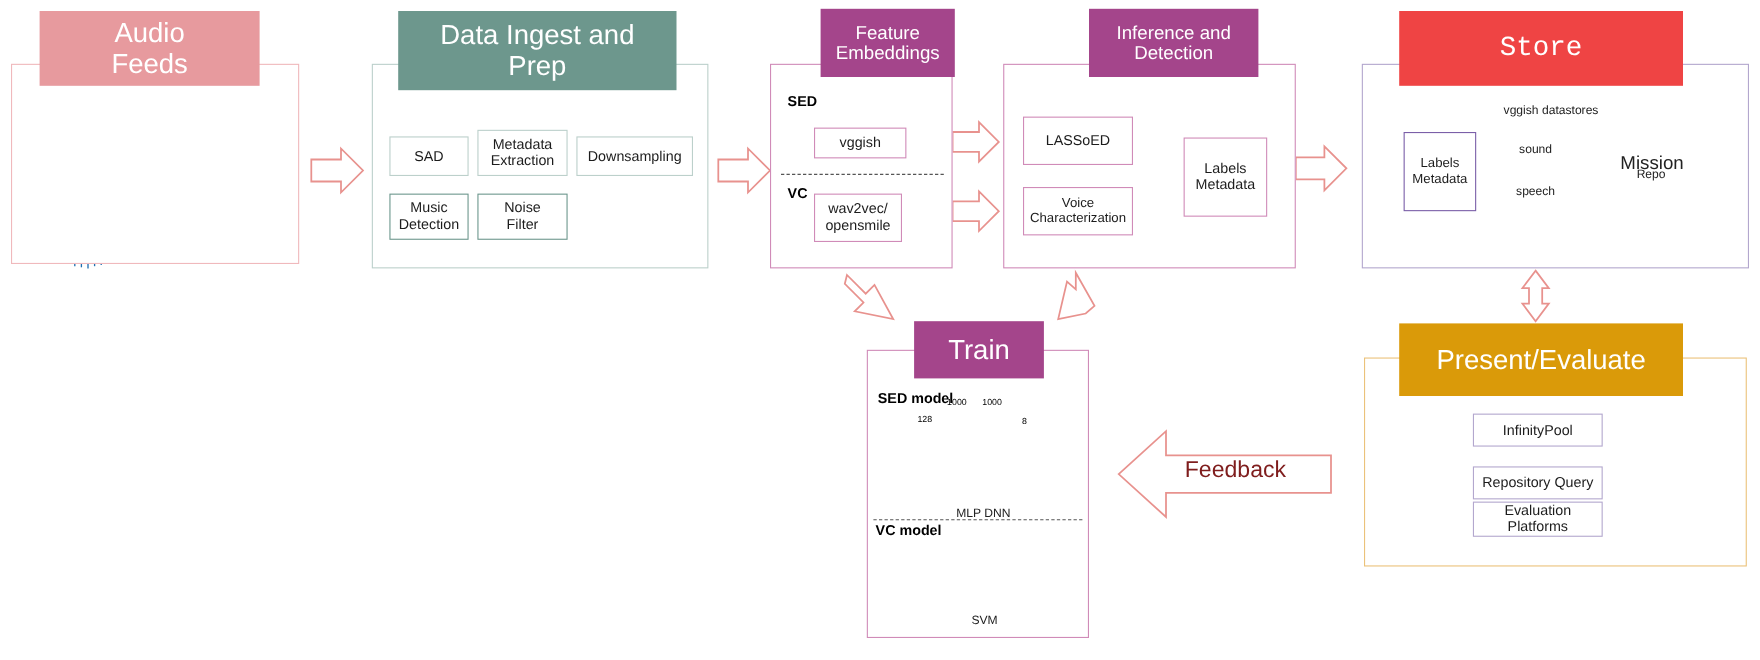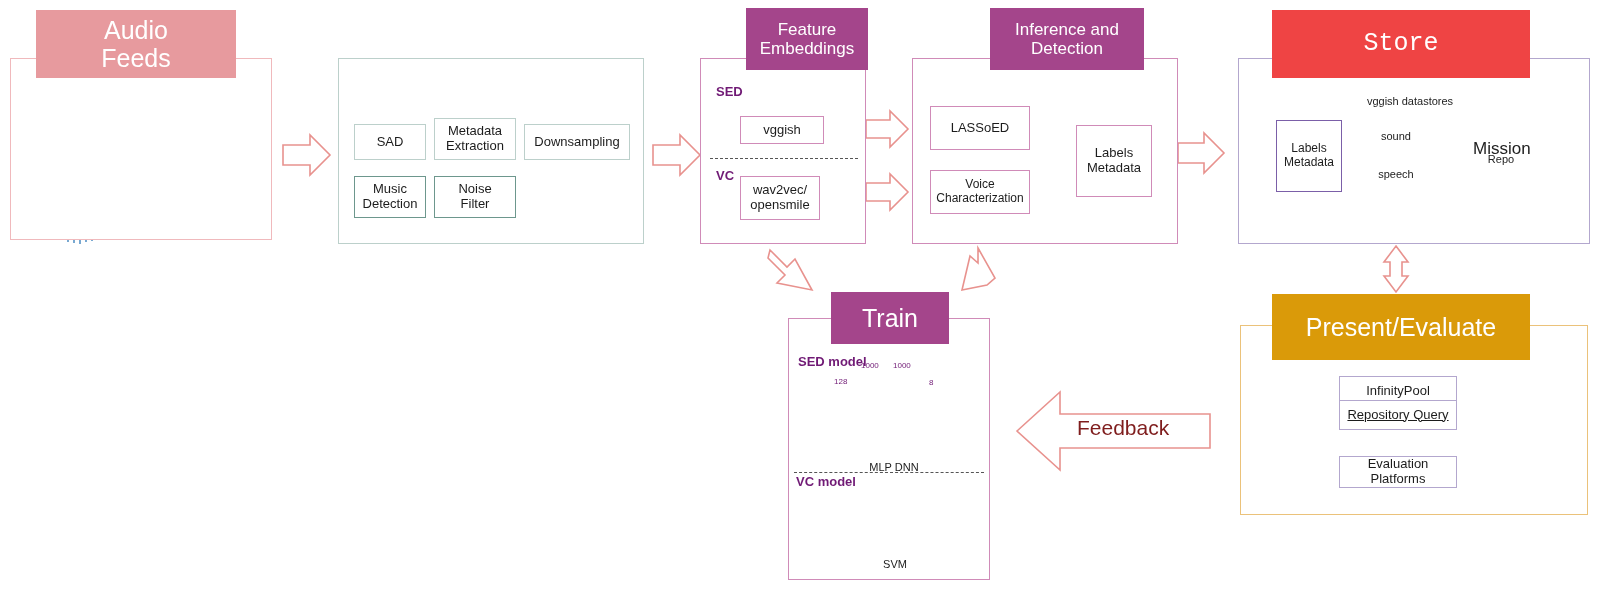--- a/index.html
+++ b/index.html
@@ -12,21 +12,21 @@
   .hdr{position:absolute;box-sizing:border-box;display:flex;align-items:center;
        justify-content:center;text-align:center;color:#ffffff;line-height:1.12;
        font-weight:400;}
   .hdr.big{font-size:25px;}
   .hdr.mid{font-size:17px;margin-left:24px;}
 
   
   .ibox{position:absolute;box-sizing:border-box;background:#fff;display:flex;
         align-items:center;justify-content:center;text-align:center;
         font-size:13px;line-height:1.15;color:#1c1c1c;}
-  .lbl{position:absolute;font-size:12px;color:#701a75;}
+  .lbl{position:absolute;font-size:12px;color:#000000;}
   .lbl.b{font-weight:bold;font-size:13px;}
   .caption{position:absolute;font-size:11px;color:#222;text-align:center;}
 
   .dashline{position:absolute;border-top:1px dashed #555;}
 
   svg.ov{position:absolute;left:0;top:0;width:1600px;height:600px;
          pointer-events:none;overflow:visible;}
 </style>
 </head>
 <body>
@@ -477,20 +477,24 @@
     </g>
   </svg>
 
   <div class="panel" style="left:10px;top:58px;width:262px;height:182px;border:1.3px solid #F0B9BC;"></div>
   <div class="hdr big" style="left:36px;top:10px;width:200px;height:68px;background:#E79A9E;flex-direction:column;">
     <span>Audio</span>
     <span>Feeds</span>
   </div>
 
   <div class="panel" style="left:338px;top:58px;width:306px;height:186px;border:1.3px solid #BCD0CB;"></div>
+  <div class="hdr big" style="left:362px;top:10px;width:253px;height:72px;background:#6D978D;flex-direction:column;">
+    <span>Data Ingest and</span>
+    <span>Prep</span>
+  </div>
   <div class="ibox" style="left:354px;top:124px;width:72px;height:36px;border:1px solid #BCD0CB;">
     <span>SAD</span>
   </div>
   <div class="ibox" style="left:434px;top:118px;width:82px;height:42px;border:1px solid #BCD0CB;flex-direction:column;">
     <span>Metadata</span>
     <span>Extraction</span>
   </div>
   <div class="ibox" style="left:524px;top:124px;width:106px;height:36px;border:1px solid #BCD0CB;">
     <span>Downsampling</span>
   </div>
@@ -550,21 +554,21 @@
   <div class="caption" style="left:1473px;top:139px;width:56px;font-size:17px;">Mission</div>
   <div class="caption" style="left:1473px;top:153px;width:56px;font-size:11px;">Repo</div>
 
   <div class="panel" style="left:1240px;top:325px;width:348px;height:190px;border:1.3px solid #EBC27A;"></div>
   <div class="hdr big" style="left:1272px;top:294px;width:258px;height:66px;background:#DA9A09;">
     <span>Present/Evaluate</span>
   </div>
   <div class="ibox" style="left:1339px;top:376px;width:118px;height:30px;border:1px solid #B3A7CE;">
     <span>InfinityPool</span>
   </div>
-  <div class="ibox" style="left:1339px;top:400px;width:118px;height:30px;border:1px solid #B3A7CE;text-decoration:underline;">
+  <div class="ibox" style="left:1339px;top:424px;width:118px;height:30px;border:1px solid #B3A7CE;">
     <span>Repository Query</span>
   </div>
   <div class="ibox" style="left:1339px;top:456px;width:118px;height:32px;border:1px solid #B3A7CE;flex-direction:column;">
     <span>Evaluation</span>
     <span>Platforms</span>
   </div>
 
   <div class="panel" style="left:788px;top:318px;width:202px;height:262px;border:1.3px solid #D08BB8;"></div>
   <div class="hdr big" style="left:831px;top:292px;width:118px;height:52px;background:#A4458B;">
     <span>Train</span>

